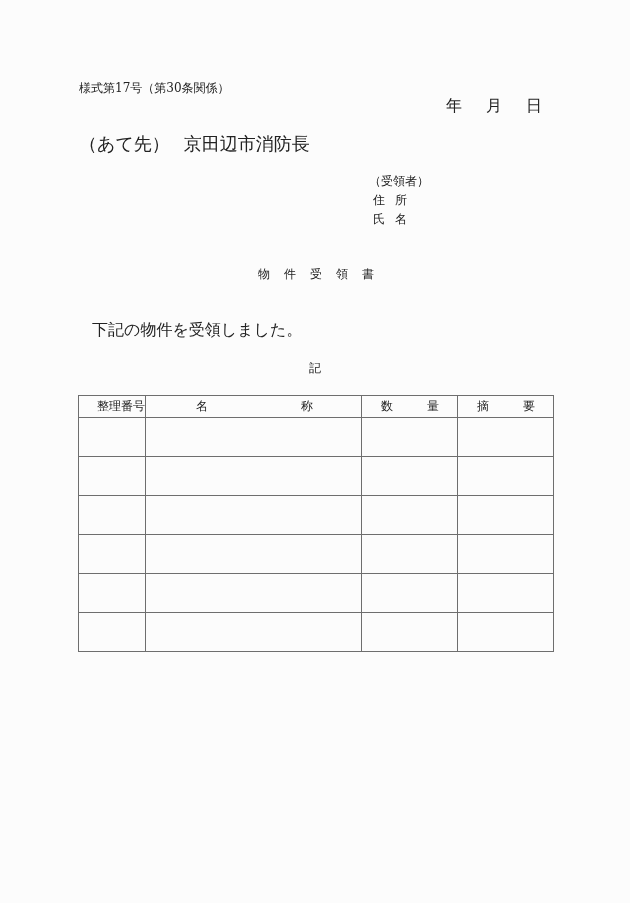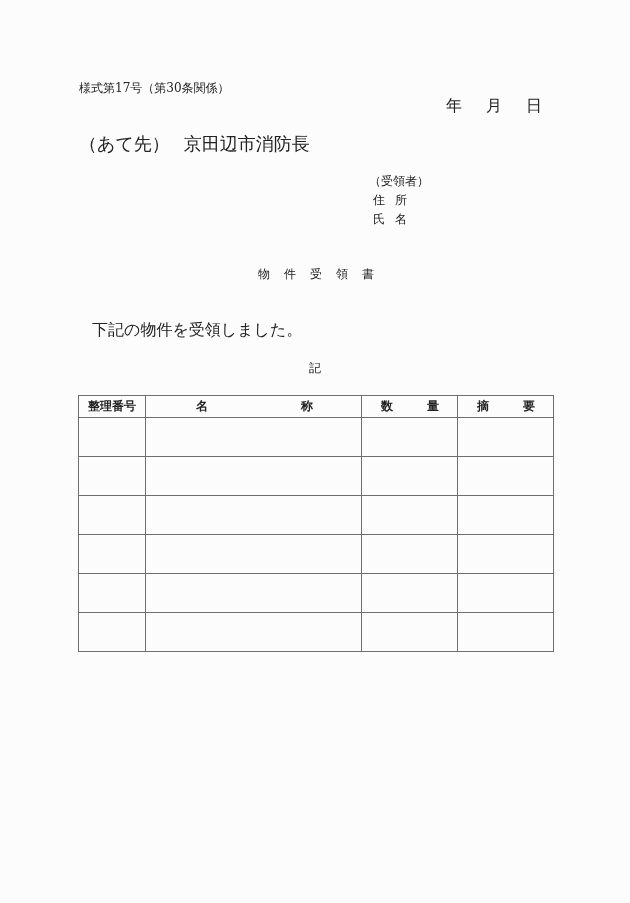--- a/index.html
+++ b/index.html
@@ -32,21 +32,21 @@
       width: 475px;
       border-collapse: collapse;
       table-layout: fixed;
       font-size: 12px;
     }
     #items th, #items td {
       border: 1px solid #6e6e6e;
       padding: 0;
     }
     #items th {
-      height: 21px; font-weight: bold; text-align: center;
+      height: 21px; font-weight: normal; text-align: right;
     }
     #items td { height: 38px; }
     #items col.c1 { width: 67px; }
     #items col.c2 { width: 216px; }
     #items col.c3 { width: 96px; }
     #items col.c4 { width: 96px; }
     .hd-spread { display: flex; justify-content: space-between; }
     .hd-name { padding: 0 48px 0 50px; }
     .hd-qty { padding: 0 18px 0 19px; }
     .hd-note { padding: 0 18px 0 19px; }

